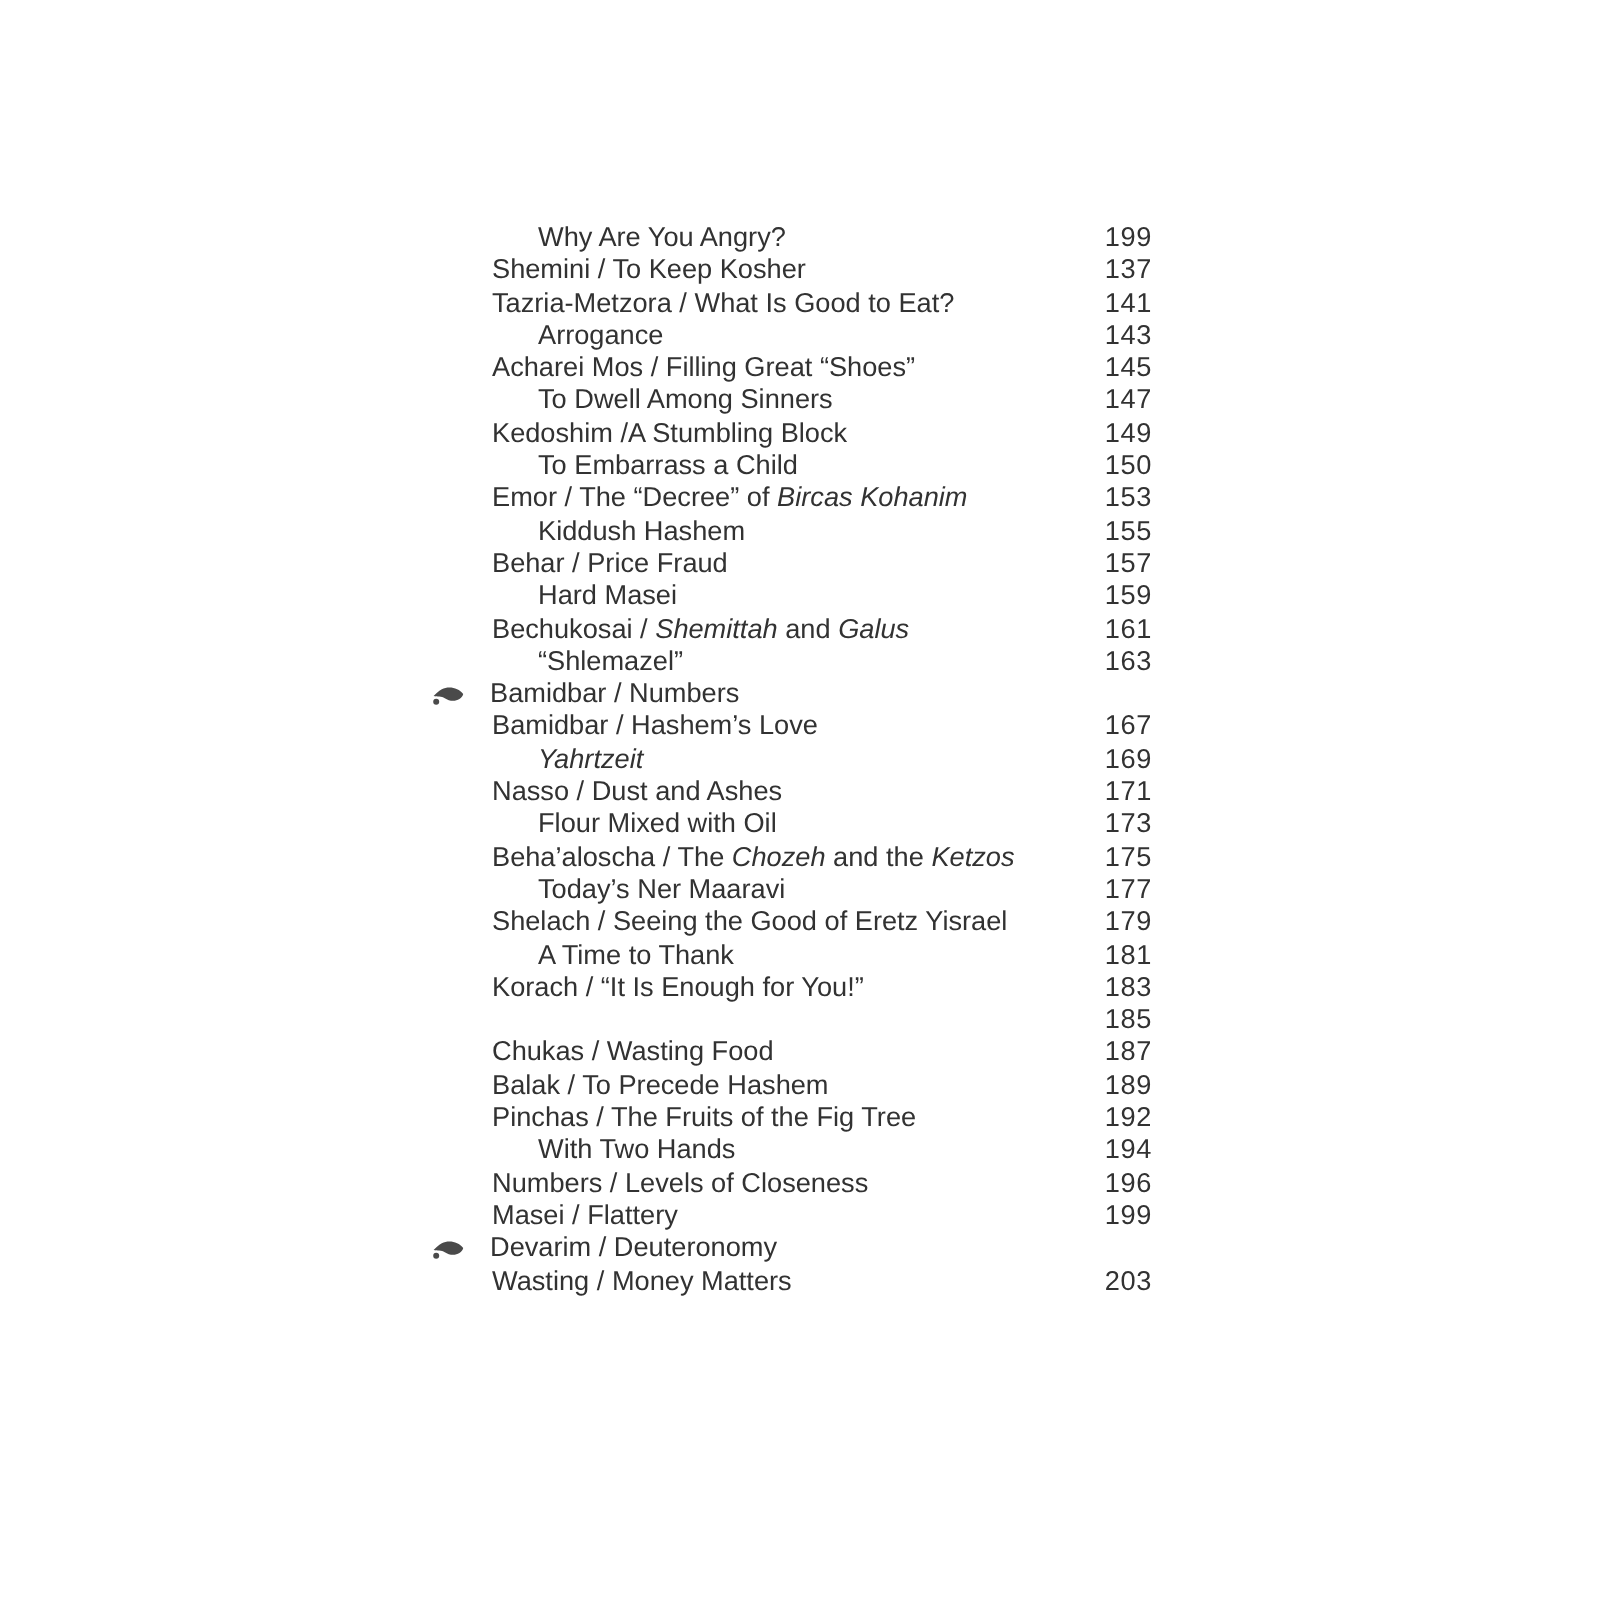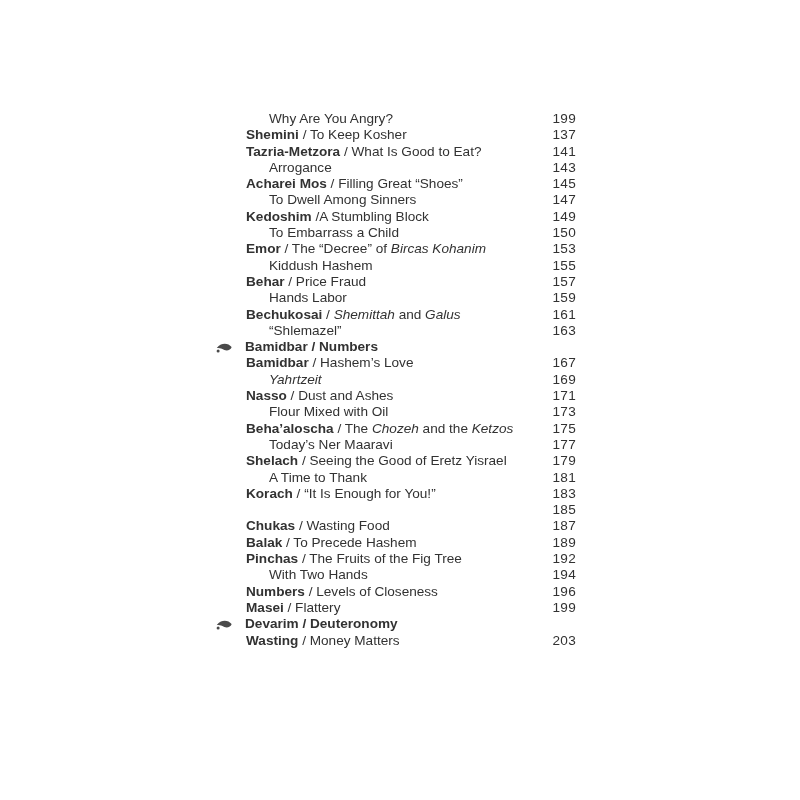--- a/index.html
+++ b/index.html
@@ -16,21 +16,21 @@
   .row{
     display:flex;align-items:baseline;
     height:16.3px;line-height:16.3px;white-space:nowrap;gap:32px;
   }
   .row .title{display:inline-flex;align-items:baseline;white-space:pre;}
   .row.main  .title{padding-left:34px;}
   .row.sub   .title{padding-left:57px;}
   .row.section{margin-top:0;}
   .row.section .title{padding-left:4px;}
   .page{margin-left:auto;text-align:right;letter-spacing:.3px;}
-  .seg-bold{font-weight:bold;}
+  .seg-bold{font-weight:normal;}
   .seg-italic{font-style:italic;}
   .icon-wrap{
     display:inline-flex;align-self:center;width:16px;margin-right:13px;
     flex:0 0 16px;position:relative;top:1px;
   }
 </style>
 </head>
 <body>
 
 <div class="sheet">
@@ -73,21 +73,21 @@
       </div>
       <div class="row sub">
         <span class="title"><span class="seg-regular">Kiddush Hashem</span></span>
         <span class="page">155</span>
       </div>
       <div class="row main">
         <span class="title"><span class="seg-bold">Behar</span><span class="seg-regular"> / Price Fraud</span></span>
         <span class="page">157</span>
       </div>
       <div class="row sub">
-        <span class="title"><span class="seg-regular">Hands Labor</span></span>
+        <span class="title"><span class="seg-regular">Hard Masei</span></span>
         <span class="page">159</span>
       </div>
       <div class="row main">
         <span class="title"><span class="seg-bold">Bechukosai</span><span class="seg-regular"> / </span><span class="seg-italic">Shemittah</span><span class="seg-regular"> and </span><span class="seg-italic">Galus</span></span>
         <span class="page">161</span>
       </div>
       <div class="row sub">
         <span class="title"><span class="seg-regular">“Shlemazel”</span></span>
         <span class="page">163</span>
       </div>

